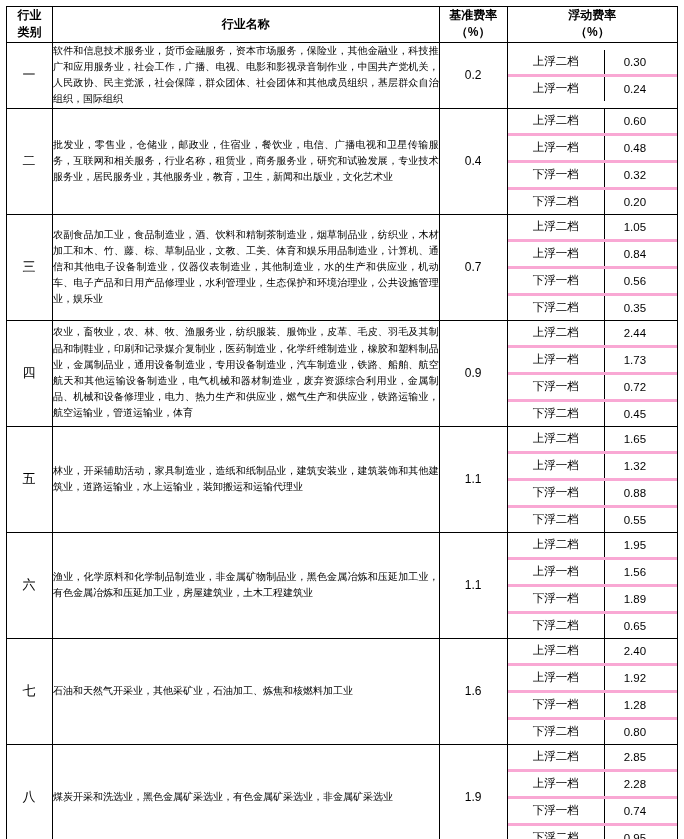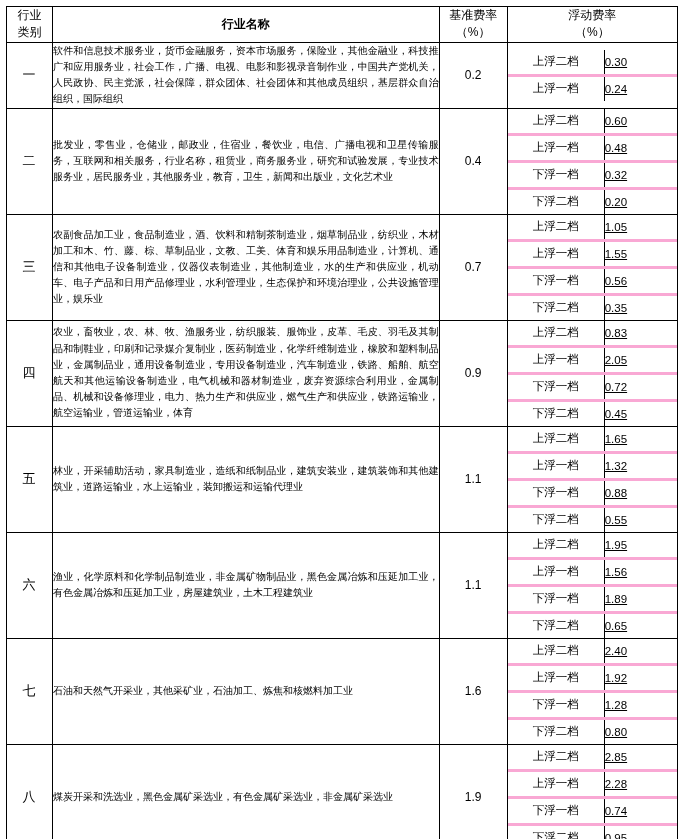--- a/index.html
+++ b/index.html
@@ -37,21 +37,21 @@
 
   thead th {
     font-weight: bold;
     text-align: center;
     font-size: 12px;
     line-height: 1.45;
     padding: 5px 2px;
   }
   thead th .sub {
     display: block;
-    font-weight: normal;
+    font-weight: bold;
   }
 
   td.cat {
     text-align: center;
     font-size: 13px;
     letter-spacing: 1px;
   }
   td.name {
     text-align: justify;
     text-align-last: left;
@@ -81,23 +81,22 @@
   }
   table.float-inner tr:last-child td {
     border-bottom: none;
   }
   table.float-inner td.lbl {
     width: 96px;
     text-align: center;
     border-right: 1px solid #000000;
   }
   table.float-inner td.val {
-    text-align: left;
+    text-align: center;
     padding-right: 12px;
-    text-decoration: underline;
   }
 </style>
 </head>
 <body>
 
 <div id="sheet">
   <table class="rate-table">
     <colgroup>
       <col class="col-cat">
       <col class="col-name">
@@ -174,21 +173,21 @@
           <td class="base">0.7</td>
           <td class="floatcell">
             <table class="float-inner">
               <tbody>
                 <tr>
                   <td class="lbl">上浮二档</td>
                   <td class="val">1.05</td>
                 </tr>
                 <tr>
                   <td class="lbl">上浮一档</td>
-                  <td class="val">1.55</td>
+                  <td class="val">0.84</td>
                 </tr>
                 <tr>
                   <td class="lbl">下浮一档</td>
                   <td class="val">0.56</td>
                 </tr>
                 <tr>
                   <td class="lbl">下浮二档</td>
                   <td class="val">0.35</td>
                 </tr>
               </tbody>
@@ -197,25 +196,25 @@
         </tr>
         <tr>
           <td class="cat">四</td>
           <td class="name">农业，畜牧业，农、林、牧、渔服务业，纺织服装、服饰业，皮革、毛皮、羽毛及其制品和制鞋业，印刷和记录媒介复制业，医药制造业，化学纤维制造业，橡胶和塑料制品业，金属制品业，通用设备制造业，专用设备制造业，汽车制造业，铁路、船舶、航空航天和其他运输设备制造业，电气机械和器材制造业，废弃资源综合利用业，金属制品、机械和设备修理业，电力、热力生产和供应业，燃气生产和供应业，铁路运输业，航空运输业，管道运输业，体育</td>
           <td class="base">0.9</td>
           <td class="floatcell">
             <table class="float-inner">
               <tbody>
                 <tr>
                   <td class="lbl">上浮二档</td>
-                  <td class="val">0.83</td>
-                </tr>
-                <tr>
-                  <td class="lbl">上浮一档</td>
-                  <td class="val">2.05</td>
+                  <td class="val">2.44</td>
+                </tr>
+                <tr>
+                  <td class="lbl">上浮一档</td>
+                  <td class="val">1.73</td>
                 </tr>
                 <tr>
                   <td class="lbl">下浮一档</td>
                   <td class="val">0.72</td>
                 </tr>
                 <tr>
                   <td class="lbl">下浮二档</td>
                   <td class="val">0.45</td>
                 </tr>
               </tbody>

